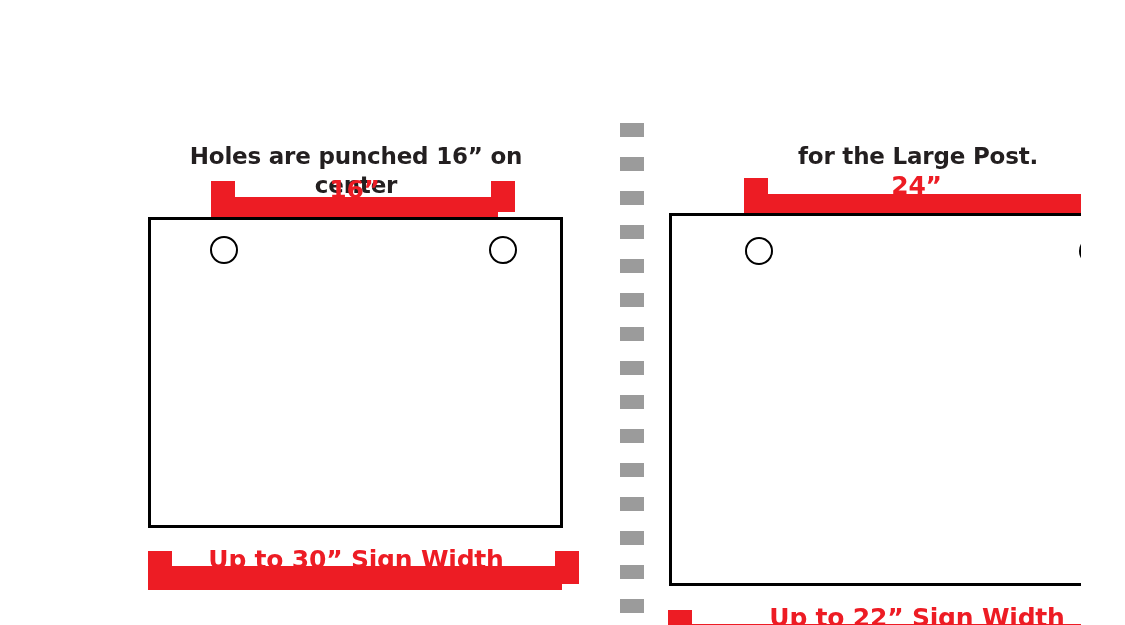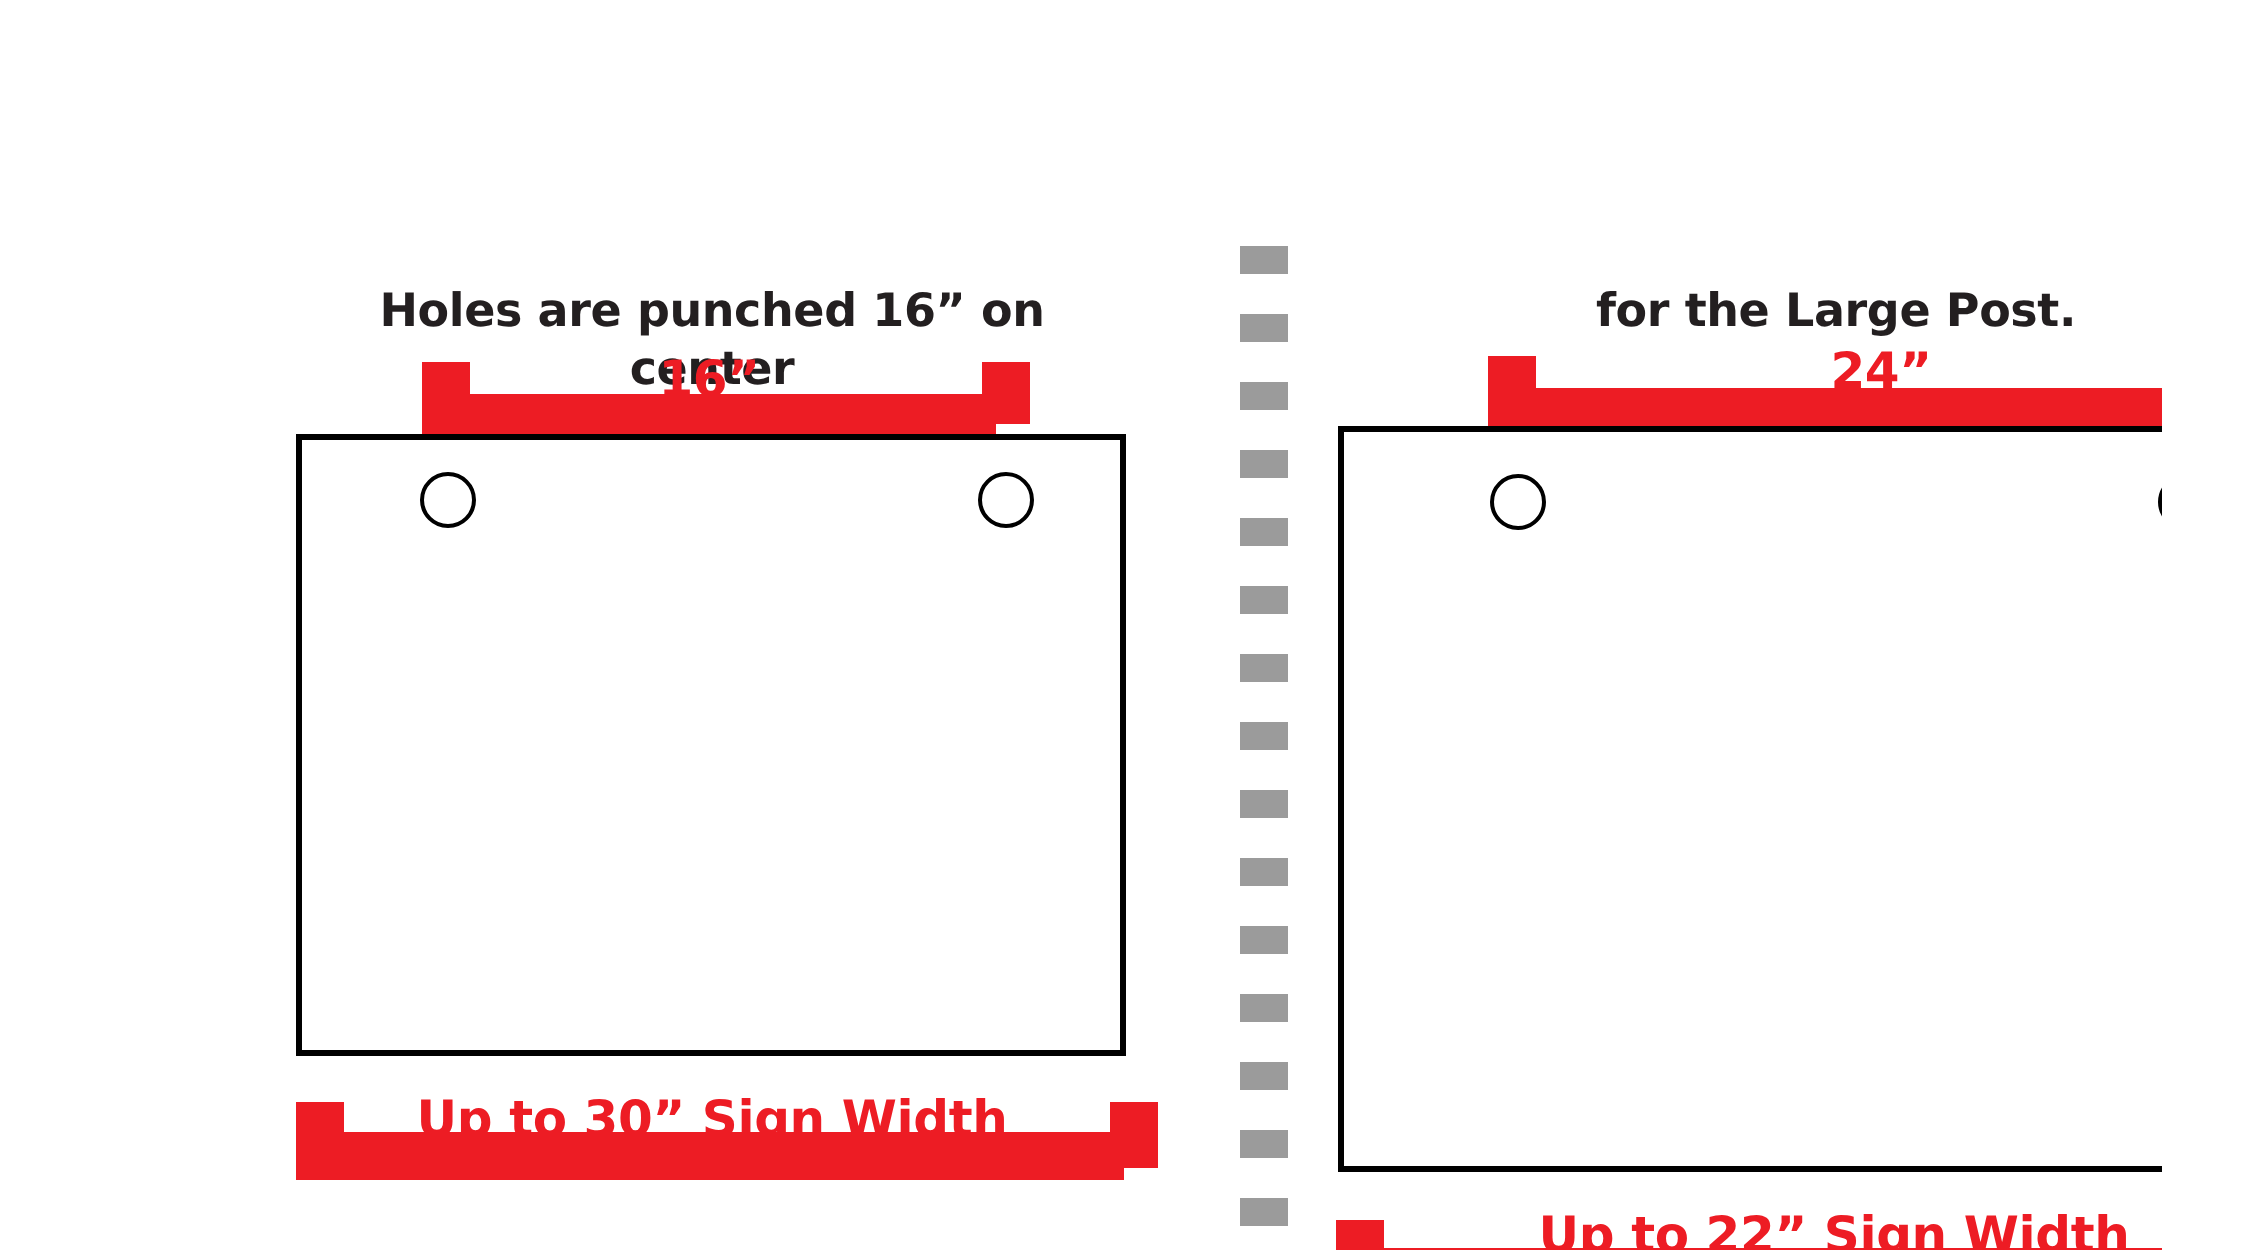--- a/index.html
+++ b/index.html
@@ -101,21 +101,21 @@
 
   </section>
 
   <section>
 
     <div class="title" style="left:600px; top:14px; width:460px;">
       <div>for the Large Post.</div>
     </div>
 
     <div>
-      <div class="dim-label" style="left:680px; top:72px; width:345px;">24”</div>
+      <div class="dim-label" style="left:656px; top:72px; width:345px;">24”</div>
       <div class="hline" style="left:656px; top:106px; width:345px;"></div>
       <div class="tick top" style="left:656px; top:90px;"></div>
       <div class="tick top" style="left:994px; top:90px;"></div>
     </div>
 
     <div class="sign-rect" style="left:581px; top:125px; width:497px; height:373px;"></div>
     <div class="hole" style="left:657px; top:149px;"></div>
     <div class="hole" style="left:991px; top:149px;"></div>
 
     <div>

